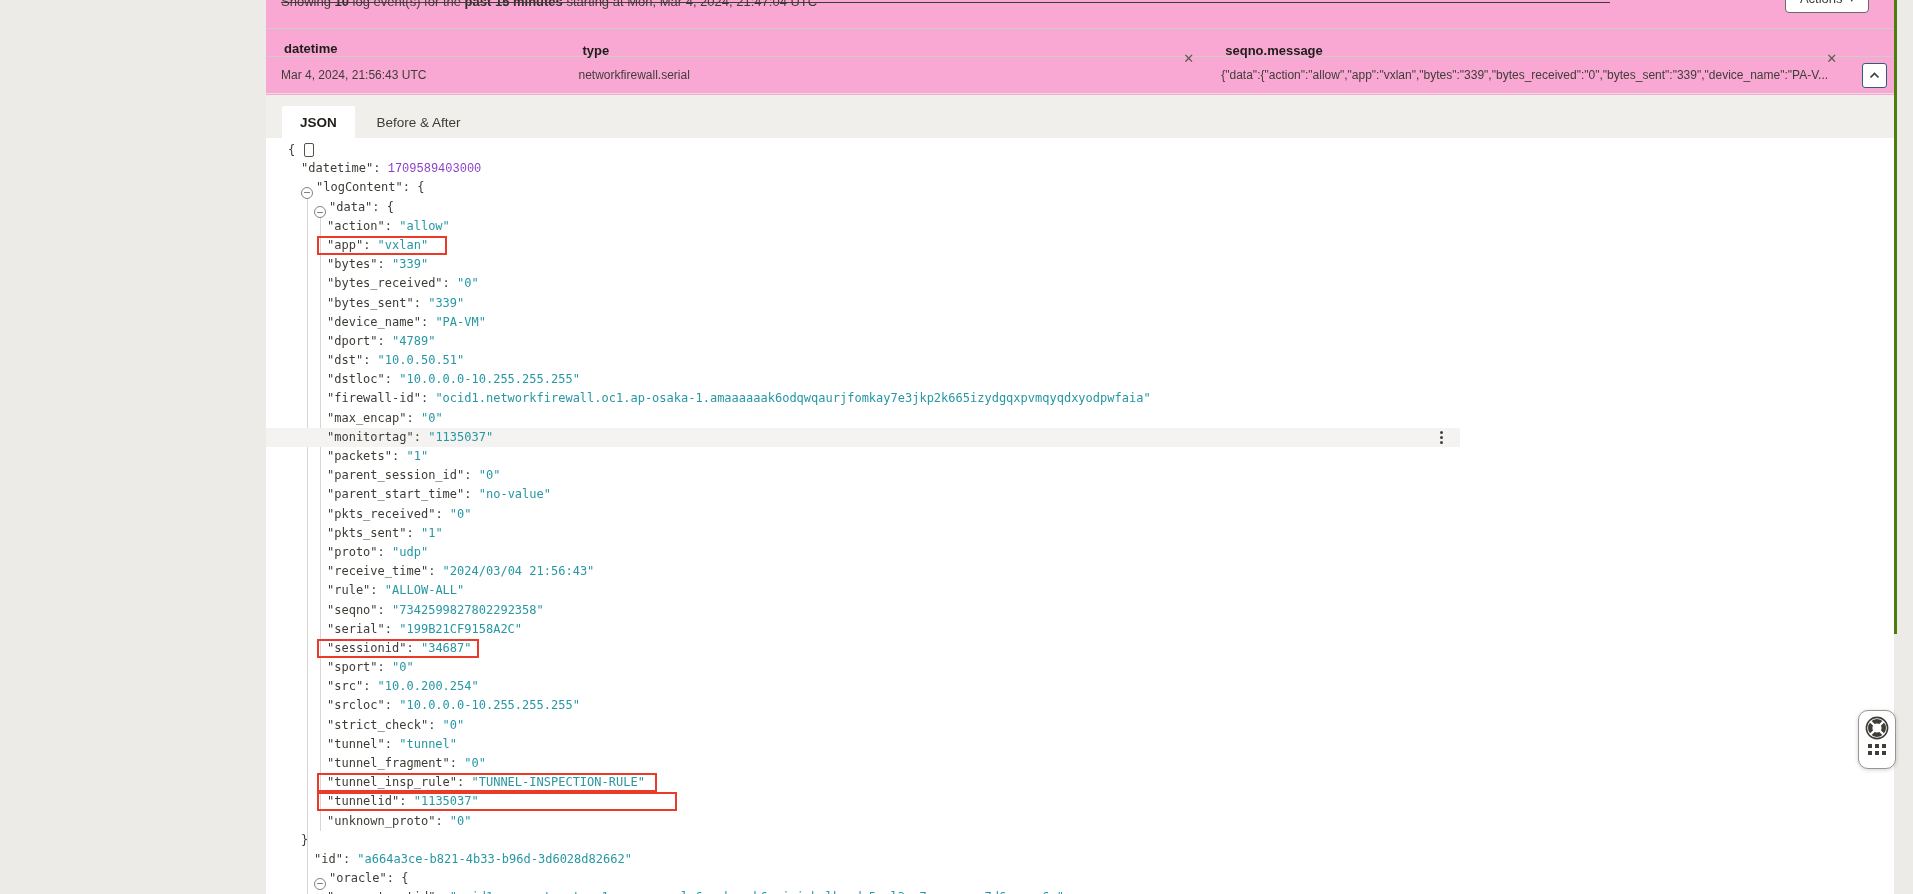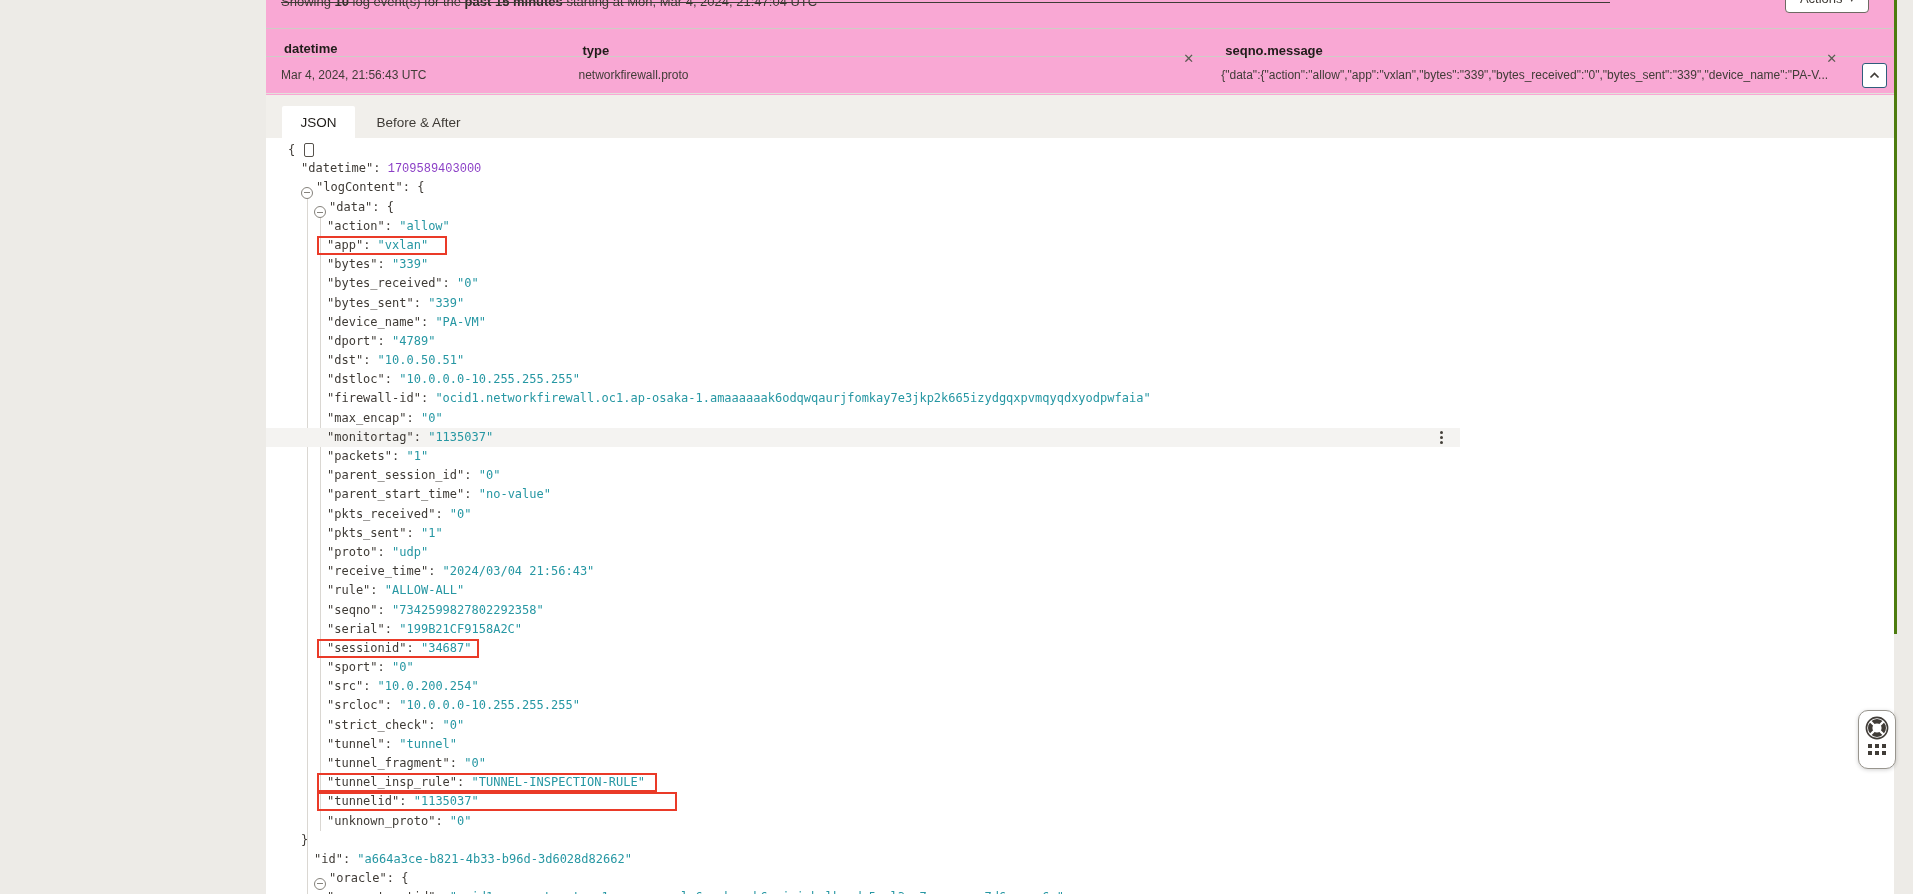--- a/index.html
+++ b/index.html
@@ -53,21 +53,21 @@
   .td-type { width:644px; }
   .td-msg { width:644px; }
   .td-last { width:45px; position:relative; }
   .collapse-row-btn { position:absolute; left:13px; top:6px; width:25px; height:25px; background:#fff;
     border:1.7px solid #2F5D7C; border-radius:3px; display:flex; align-items:center; justify-content:center; cursor:pointer; }
 
   
   .tabstrip { position:absolute; left:0; top:95px; width:100%; height:43px; background:#F1EFEB; }
   .tab { position:absolute; bottom:0; height:32px; display:flex; align-items:center; justify-content:center;
     font-size:13.5px; cursor:pointer; }
-  .tab-json { left:16px; width:73px; background:#FFFFFF; font-weight:normal; color:#201D1A; border-radius:2px 2px 0 0; }
+  .tab-json { left:16px; width:73px; background:#FFFFFF; font-weight:bold; color:#201D1A; border-radius:2px 2px 0 0; }
   .tab-ba { left:89px; width:127px; color:#3F3B36; }
 
   
   .json-body { position:absolute; left:0; top:138px; width:100%; height:756px; background:#fff; overflow:hidden; }
   .guide { position:absolute; width:1px; background:#DAD7D2; }
   #guide-logcontent { left:41px; top:60px; height:696px; }
   #guide-data { left:54px; top:79px; height:614px; }
   #json-tree { position:absolute; inset:0; padding-top:2px; font-family:"DejaVu Sans Mono", monospace;
     font-size:12px; color:#3F3B36; }
   .jrow { height:19.2px; line-height:19.2px; white-space:pre; position:relative; z-index:0; }
@@ -130,21 +130,21 @@
       </div>
       <div class="th th-msg">
         <span>seqno.message</span>
         <span class="colx">✕</span>
       </div>
       <div class="th th-last"></div>
     </div>
 
     <div class="trow">
       <div class="td td-datetime">Mar 4, 2024, 21:56:43 UTC</div>
-      <div class="td td-type">networkfirewall.proto</div>
+      <div class="td td-type">networkfirewall.serial</div>
       <div class="td td-msg">{"data":{"action":"allow","app":"vxlan","bytes":"339","bytes_received":"0","bytes_sent":"339","device_name":"PA-V...</div>
       <div class="td td-last">
         <span class="collapse-row-btn">
           <svg width="11" height="7" viewBox="0 0 11 7">
               <polyline points="1.5,5.5 5.5,1.5 9.5,5.5" fill="none" stroke="#403C37" stroke-width="1.7"></polyline>
             </svg>
         </span>
       </div>
     </div>
 

